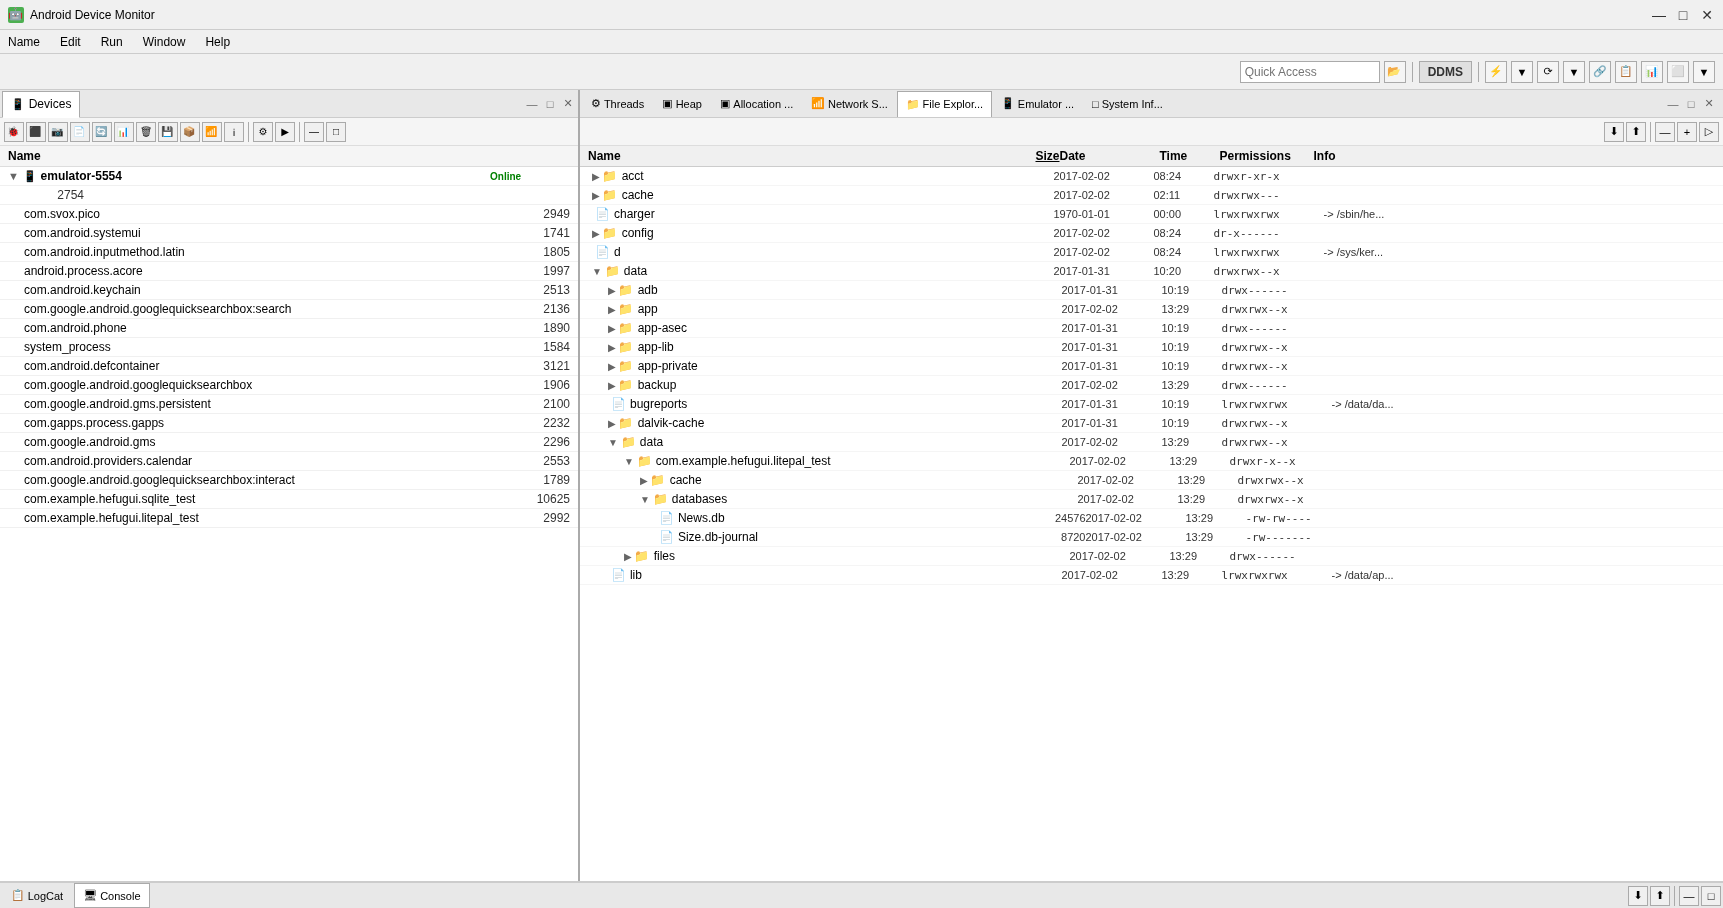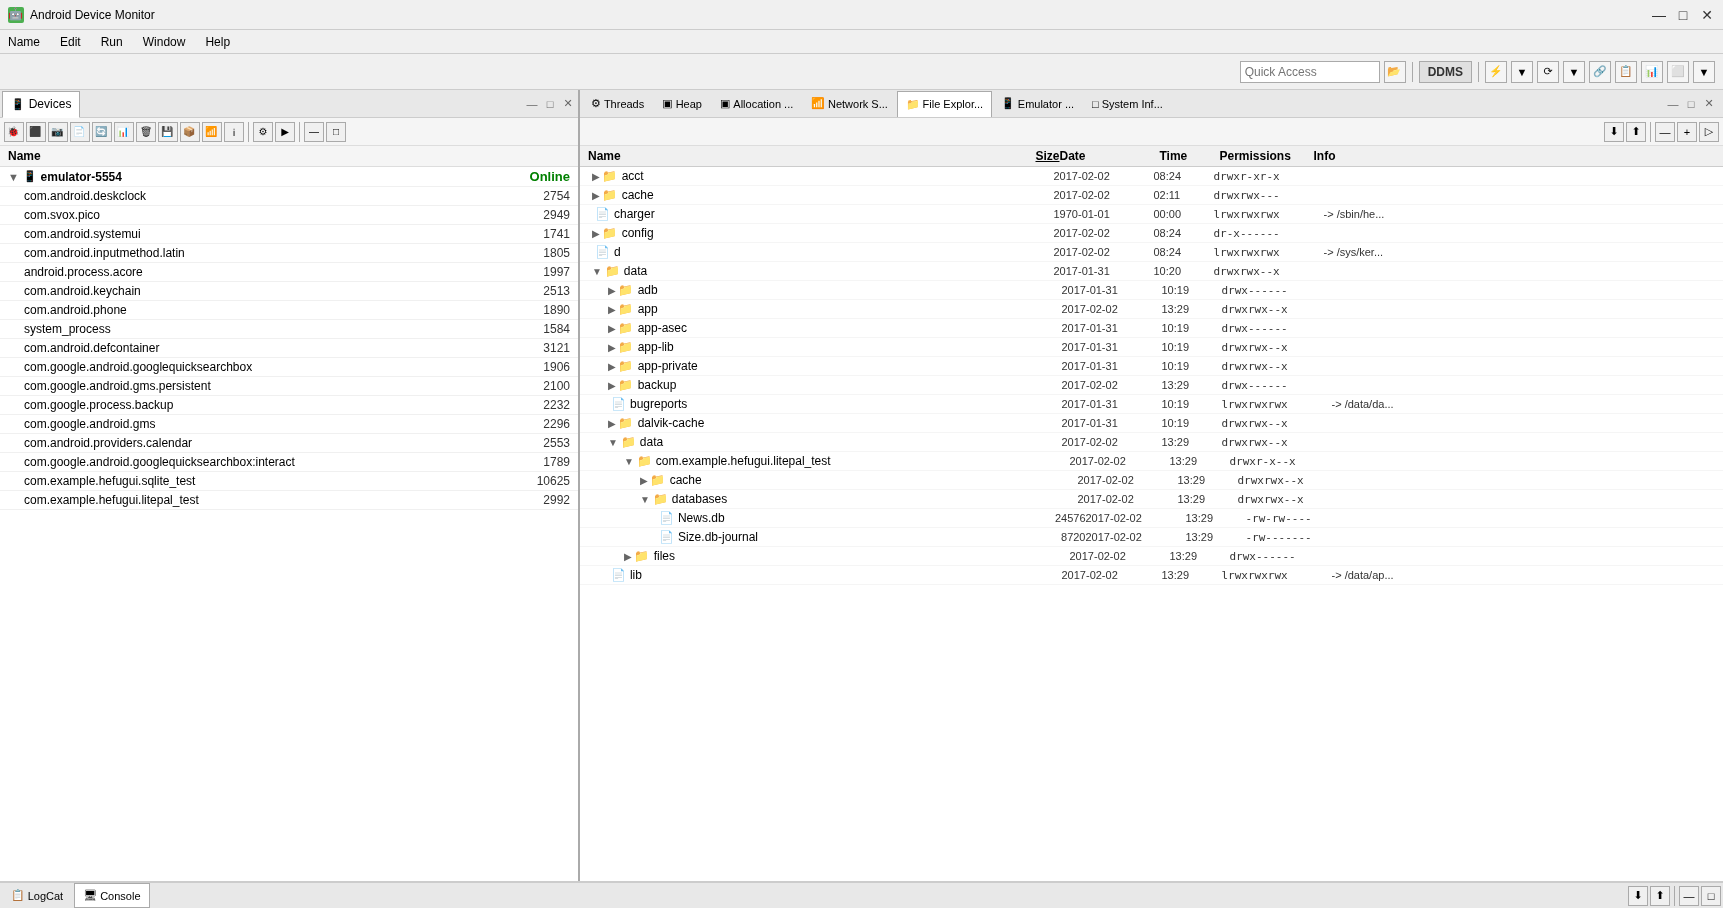--- a/index.html
+++ b/index.html
@@ -224,23 +224,23 @@
     .device-name {
       flex: 1;
     }
     .device-pid {
       width: 60px;
       text-align: right;
       color: #333;
     }
     .device-status {
       width: 80px;
-      text-align: right;
+      text-align: left;
       color: #008000;
-      font-size: 13px;
+      font-size: 10px;
     }
     .indent-1 { padding-left: 24px; }
     .tree-icon {
       color: #666;
       margin-right: 4px;
       font-size: 11px;
     }
 
     
     .right-panel {
@@ -455,21 +455,20 @@
 
       <div class="device-row main-device">
         <span class="tree-icon">▼</span>
         <span class="tree-icon">📱</span>
         <span class="device-name">emulator-5554</span>
         <span class="device-status">Online</span>
       </div>
 
       <div id="process-list">
           <div class="device-row indent-1">
-            <span class="device-name">com.android.deskclock</span>
             <span class="device-pid">2754</span>
           </div>
           <div class="device-row indent-1">
             <span class="device-name">com.svox.pico</span>
             <span class="device-pid">2949</span>
           </div>
           <div class="device-row indent-1">
             <span class="device-name">com.android.systemui</span>
             <span class="device-pid">1741</span>
           </div>
@@ -479,41 +478,45 @@
           </div>
           <div class="device-row indent-1">
             <span class="device-name">android.process.acore</span>
             <span class="device-pid">1997</span>
           </div>
           <div class="device-row indent-1">
             <span class="device-name">com.android.keychain</span>
             <span class="device-pid">2513</span>
           </div>
           <div class="device-row indent-1">
+            <span class="device-name">com.google.android.googlequicksearchbox:search</span>
+            <span class="device-pid">2136</span>
+          </div>
+          <div class="device-row indent-1">
             <span class="device-name">com.android.phone</span>
             <span class="device-pid">1890</span>
           </div>
           <div class="device-row indent-1">
             <span class="device-name">system_process</span>
             <span class="device-pid">1584</span>
           </div>
           <div class="device-row indent-1">
             <span class="device-name">com.android.defcontainer</span>
             <span class="device-pid">3121</span>
           </div>
           <div class="device-row indent-1">
             <span class="device-name">com.google.android.googlequicksearchbox</span>
             <span class="device-pid">1906</span>
           </div>
           <div class="device-row indent-1">
             <span class="device-name">com.google.android.gms.persistent</span>
             <span class="device-pid">2100</span>
           </div>
           <div class="device-row indent-1">
-            <span class="device-name">com.google.process.backup</span>
+            <span class="device-name">com.gapps.process.gapps</span>
             <span class="device-pid">2232</span>
           </div>
           <div class="device-row indent-1">
             <span class="device-name">com.google.android.gms</span>
             <span class="device-pid">2296</span>
           </div>
           <div class="device-row indent-1">
             <span class="device-name">com.android.providers.calendar</span>
             <span class="device-pid">2553</span>
           </div>

